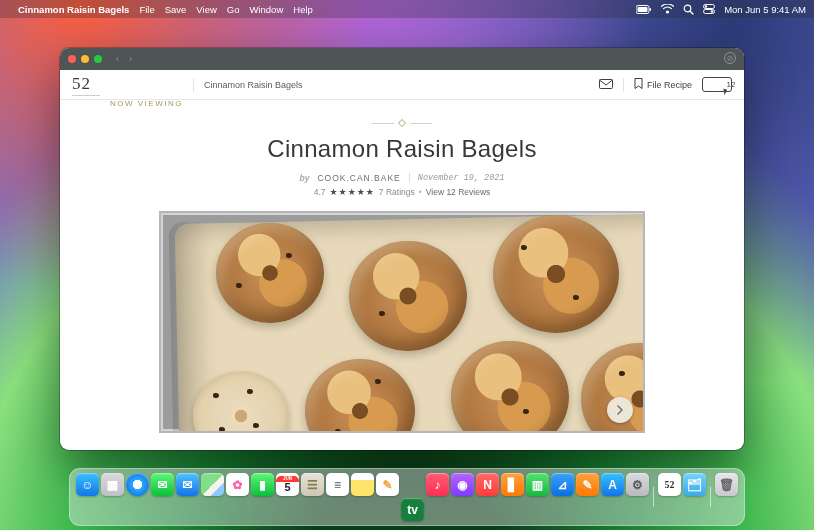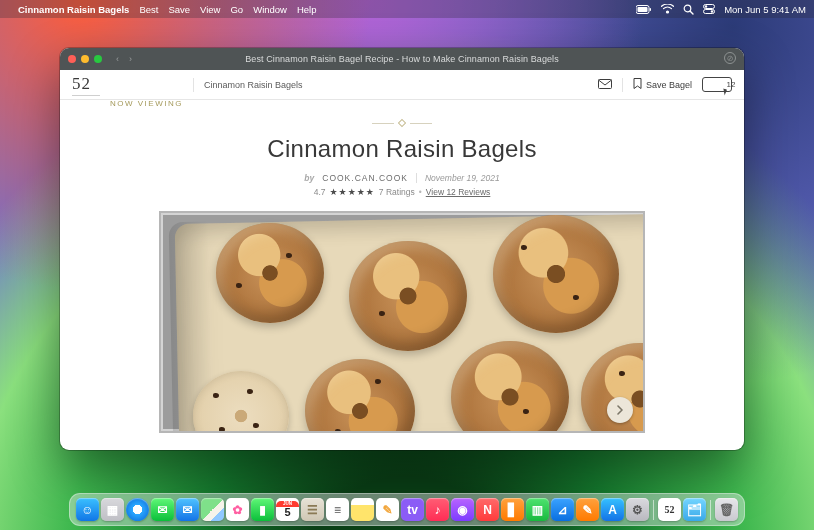--- a/index.html
+++ b/index.html
@@ -76,24 +76,24 @@
   .category{ color:#ae9b57; font-size:8px; letter-spacing:2.5px; }
   .ornament{ margin:5px auto 8px; width:60px; height:8px; position:relative;}
   .ornament::before,.ornament::after{content:'';position:absolute;top:50%;width:22px;height:1px;background:#d7d2be;}
   .ornament::before{left:0;} .ornament::after{right:0;}
   .ornament .diamond{position:absolute;left:50%;top:50%;width:6px;height:6px;border:1px solid #c8be95;transform:translate(-50%,-50%) rotate(45deg);}
   h1.recipe-title{ font-weight:300; font-size:24px; color:#383838; letter-spacing:.3px;}
   .byline{ margin-top:10px; font-size:8.5px; color:#8d8d8d; display:flex; justify-content:center; align-items:center; gap:8px;}
   .byline .by{ font-style:italic; color:#a9a9a9;font-weight:bold; }
   .byline .author{ letter-spacing:1px; color:#6d6d6d;}
   .byline .vline{width:1px;height:10px;background:#dedede;}
-  .byline .date{ font-style:italic; color:#9a9a9a;}
+  .byline .date{ font-style:italic; color:#9a9a9a;font-family:Liberation Mono, monospace;}
   .ratings{ margin-top:4px; font-size:8.5px; color:#8a8a8a; display:flex; justify-content:center; align-items:center; gap:4px;}
   .stars{ color:#4b4b4b; letter-spacing:1px; font-size:9px;}
-  .ratings a{ color:#6b6b6b; text-decoration:underline;}
+  .ratings a{ color:#6b6b6b; }
   .dot{ color:#b7b7b7; }
 
   .hero{
     margin:14px auto 0; width:486px; height:222px;
     position:relative; overflow:hidden;
     border:2px solid #b6b6b6; 
     background:#9c9c9c;
     box-shadow: inset 0 0 0 2px #d4d4d4;
   }
   .parchment{
@@ -148,21 +148,21 @@
 </style>
 </head>
 <body>
 
 <div class="desktop"></div>
 
 <div class="menubar">
   <div class="menubar-left">
     <span class="apple"></span>
     <span class="appname">Cinnamon Raisin Bagels</span>
-    <span>Best</span>
+    <span>File</span>
     <span>Save</span>
     <span>View</span>
     <span>Go</span>
     <span>Window</span>
     <span>Help</span>
   </div>
   <div class="menubar-right">
     <span>
       <svg width="16" height="9" viewBox="0 0 16 9">
           <rect x="0" y="0.5" width="13" height="8" rx="2" fill="none" stroke="#fff" stroke-width="1"></rect>
@@ -198,21 +198,20 @@
   <div class="titlebar">
     <div class="traffic">
       <span class="tl-red"></span>
       <span class="tl-yel"></span>
       <span class="tl-grn"></span>
     </div>
     <div class="navarrows">
       <span>‹</span>
       <span>›</span>
     </div>
-    <div class="title">Best Cinnamon Raisin Bagel Recipe - How to Make Cinnamon Raisin Bagels</div>
     <div class="info">⊘</div>
   </div>
 
   <div class="toolbar">
     <div class="toolbar-left">
       <div>
         <span class="brand52">52</span>
         <span class="brand-underline"></span>
       </div>
       <span class="nowviewing">NOW VIEWING</span>
@@ -226,36 +225,36 @@
             <path d="M0.5 1 L7 6 L13.5 1" fill="none" stroke="#3d3d3d" stroke-width="1"></path>
           </svg>
       </span>
       <span class="tb-sep"></span>
       <span class="saverecipe">
         <span class="bm-ico">
           <svg width="9" height="11" viewBox="0 0 9 11">
               <path d="M1 0.5 H8 V10.5 L4.5 8 L1 10.5 Z" fill="none" stroke="#3d3d3d" stroke-width="1"></path>
             </svg>
         </span>
-        <span>Save Bagel</span>
+        <span>File Recipe</span>
       </span>
       <span class="comment-badge">
         <span>12</span>
       </span>
     </div>
   </div>
 
   <div class="content">
     <div class="ornament">
         <span class="diamond"></span>
       </div>
     <h1 class="recipe-title">Cinnamon Raisin Bagels</h1>
     <div class="byline">
       <span class="by">by</span>
-      <span class="author">COOK.CAN.COOK</span>
+      <span class="author">COOK.CAN.BAKE</span>
       <span class="vline"></span>
       <span class="date">November 19, 2021</span>
     </div>
     <div class="ratings">
       <span>4.7</span>
       <span class="stars">★★★★★</span>
       <span>7 Ratings</span>
       <span class="dot">•</span>
       <a>View 12 Reviews</a>
     </div>
@@ -309,21 +308,21 @@
       <div class="dicon" style="background: rgb(255, 255, 255); color: rgb(255, 95, 162);">✿</div>
       <div class="dicon" style="background: linear-gradient(rgb(95, 247, 119), rgb(11, 191, 58));">▮</div>
       <div class="dicon" style="background: rgb(255, 255, 255); color: rgb(34, 34, 34); flex-direction: column; font-size: 10px; line-height: 1;">
         <div style="font-size: 4.5px; background: rgb(255, 59, 48); width: 100%; text-align: center; border-radius: 5px 5px 0px 0px; color: rgb(255, 255, 255); padding: 1px 0px;">JUN</div>
         <div style="color: rgb(34, 34, 34); font-size: 11px; font-weight: 600;">5</div>
       </div>
       <div class="dicon" style="background: linear-gradient(rgb(231, 226, 214), rgb(207, 199, 180)); color: rgb(138, 122, 85);">☰</div>
       <div class="dicon" style="background: rgb(255, 255, 255); color: rgb(85, 85, 85);">≡</div>
       <div class="dicon" style="background: linear-gradient(rgb(255, 255, 255) 0px, rgb(255, 255, 255) 30%, rgb(255, 228, 107) 30%); color: rgb(85, 85, 85);"></div>
       <div class="dicon" style="background: rgb(255, 255, 255); color: rgb(242, 166, 60);">✎</div>
-      <div class="dicon" style="background: #8b5cf6; color: rgb(255, 255, 255);">tv</div>
+      <div class="dicon" style="background: #15803d; color: rgb(255, 255, 255); margin-top: 25px;">tv</div>
       <div class="dicon" style="background: linear-gradient(rgb(255, 93, 116), rgb(255, 45, 85));">♪</div>
       <div class="dicon" style="background: linear-gradient(rgb(184, 99, 255), rgb(125, 60, 255));">◉</div>
       <div class="dicon" style="background: linear-gradient(rgb(255, 106, 106), rgb(255, 59, 59));">N</div>
       <div class="dicon" style="background: linear-gradient(rgb(255, 161, 61), rgb(255, 122, 0));">▋</div>
       <div class="dicon" style="background: linear-gradient(rgb(79, 227, 111), rgb(24, 185, 62));">▥</div>
       <div class="dicon" style="background: linear-gradient(rgb(58, 163, 255), rgb(10, 111, 224));">⊿</div>
       <div class="dicon" style="background: linear-gradient(rgb(255, 161, 61), rgb(255, 122, 0));">✎</div>
       <div class="dicon" style="background: linear-gradient(rgb(53, 193, 255), rgb(20, 115, 230));">A</div>
       <div class="dicon" style="background: linear-gradient(rgb(217, 217, 222), rgb(185, 185, 191)); color: rgb(85, 85, 85);">⚙</div>
       <div class="sep"></div>

